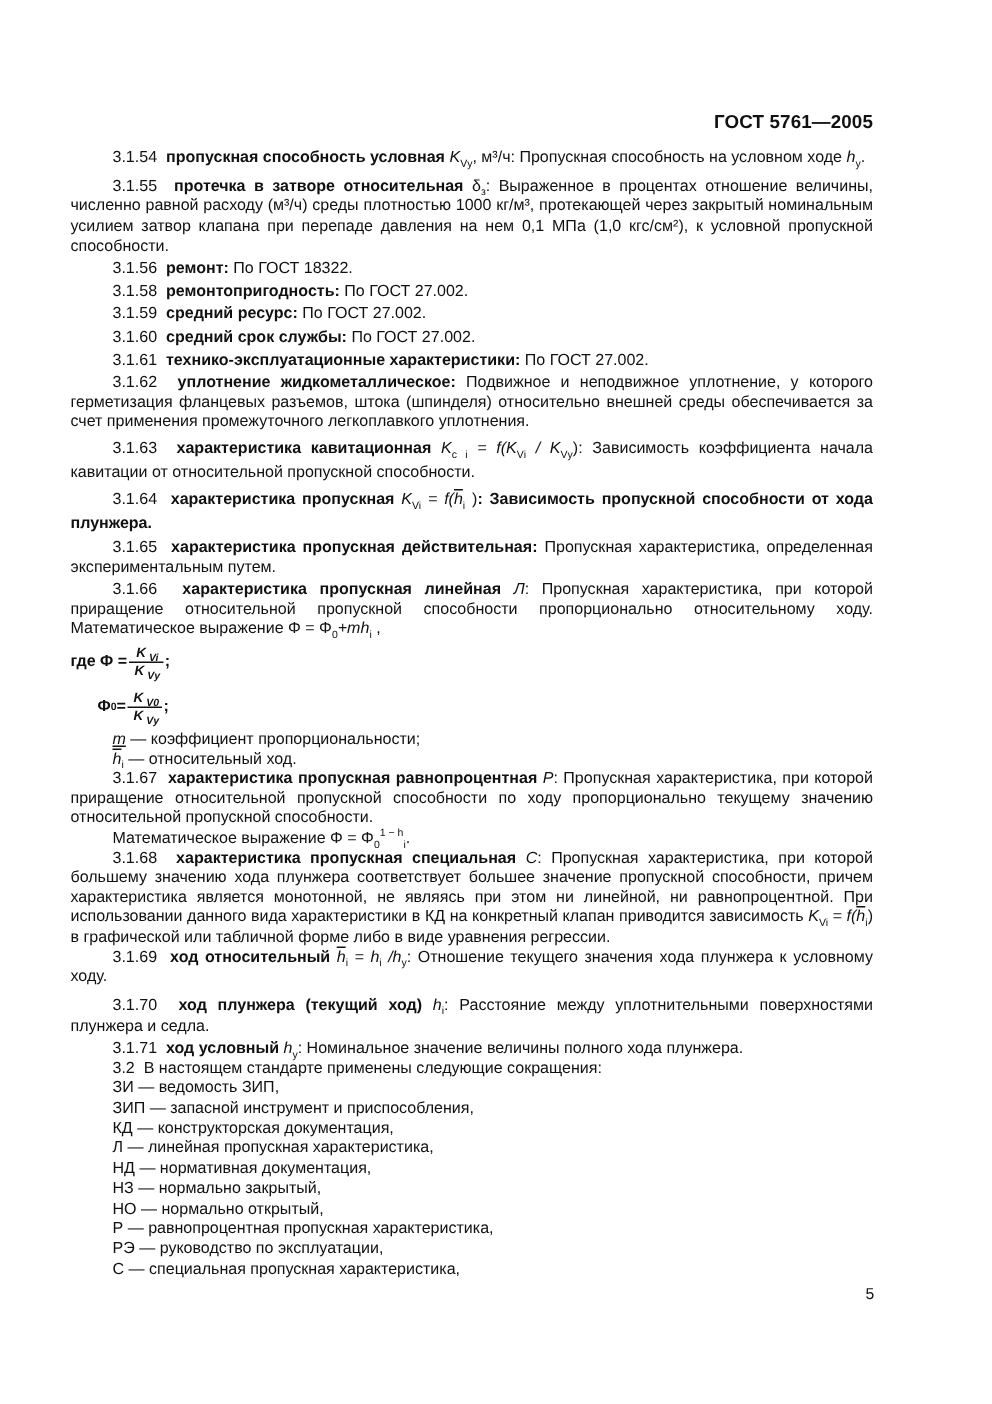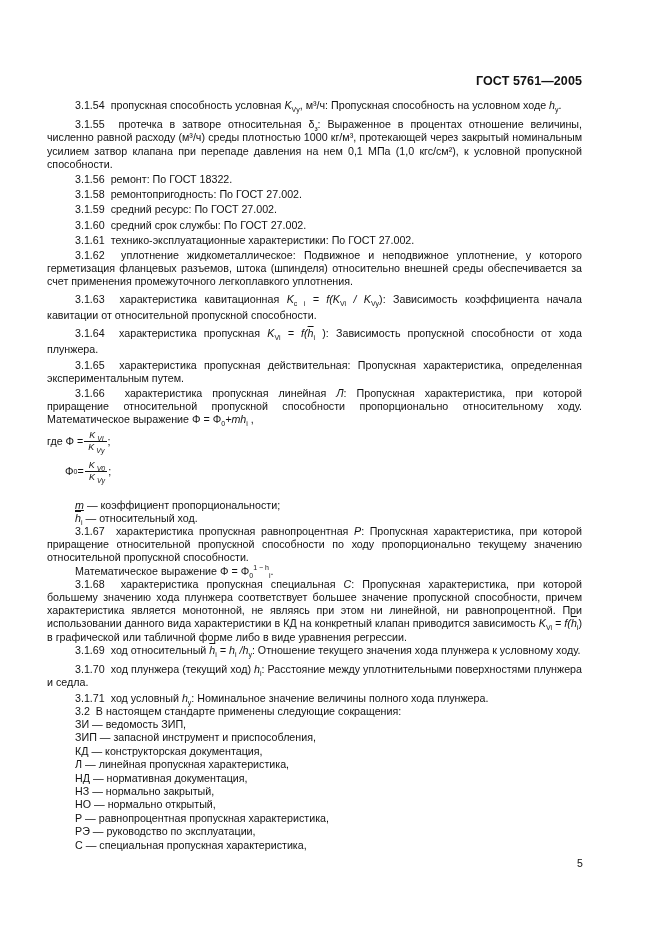--- a/index.html
+++ b/index.html
@@ -5,27 +5,27 @@
   html, body { margin:0; padding:0; background:#ffffff; }
   body { width:661px; height:936px; position:relative; overflow:hidden;
          font-family:"Liberation Sans", sans-serif; color:#111; }
   .page { position:absolute; left:0; top:4px; width:661px; height:936px; }
   .header { position:absolute; right:79px; top:70px; font-weight:bold; font-size:12.5px; letter-spacing:0.1px; }
   .content { position:absolute; left:47px; top:95px; width:535px; font-size:10.7px; line-height:13.2px; }
   p { margin:0; text-align:justify; }
   .ind { text-indent:28px; }
   .gap { margin-top:6px; }
   .g2 { margin-top:2px; }
-  b { font-weight:normal; }
+  b { font-weight:bold; }
   i { font-style:italic; }
   sub, sup { font-size:7px; line-height:0; }
   .frac { display:inline-block; vertical-align:middle; text-align:center; font-size:9px; font-style:italic; margin:0 1px; }
   .frac span { display:block; line-height:11px; padding:0 2px; }
   .frac .num { border-bottom:1px solid #111; }
-  .formula-row { height:30px; display:flex; align-items:center; }
+  .formula-row { height:30px; display:flex; align-items:center;font-weight:bold; }
   .fi { margin-left:18px; }
   .abbr { padding-left:28px; line-height:13.4px; }
   .ov { text-decoration:overline; }
   .ul { text-decoration:underline; }
   .pagenum { position:absolute; left:577px; top:853px; font-size:10.5px; }
 </style>
 </head>
 <body>
 
 <div class="page">
@@ -78,21 +78,21 @@
     <div class="formula-row fi">
       <span>Φ</span>
         <sub>0</sub>
         <span> =</span>
       <span class="frac">
         <span class="num"><span style="display:inline">K</span><sub>V0</sub></span>
         <span><span style="display:inline">K</span><sub>Vу</sub></span>
       </span>
         <span>;</span>
     </div>
-    <p style="padding-left:28px;margin-top:12px"><i class="ul">m</i><span> — коэффициент пропорциональности;</span></p>
+    <p style="padding-left:28px;margin-top:0"><i class="ul">m</i><span> — коэффициент пропорциональности;</span></p>
     <p style="padding-left:28px"><i class="ov">h</i><sub>i</sub><span> — относительный ход.</span></p>
 
     <p class="ind">
       <span>3.1.67</span>&nbsp; <b>характеристика пропускная равнопроцентная</b> <i>Р</i><span>: Пропускная характеристика, при которой приращение относительной пропускной способности по ходу пропорционально текущему значению относительной пропускной способности.</span>
     </p>
     <p class="ind">
       <span>Математическое выражение Φ = Φ</span><sub>0</sub><sup>1 − h</sup><sub>i</sub><span>.</span>
     </p>
 
     <p class="ind">

